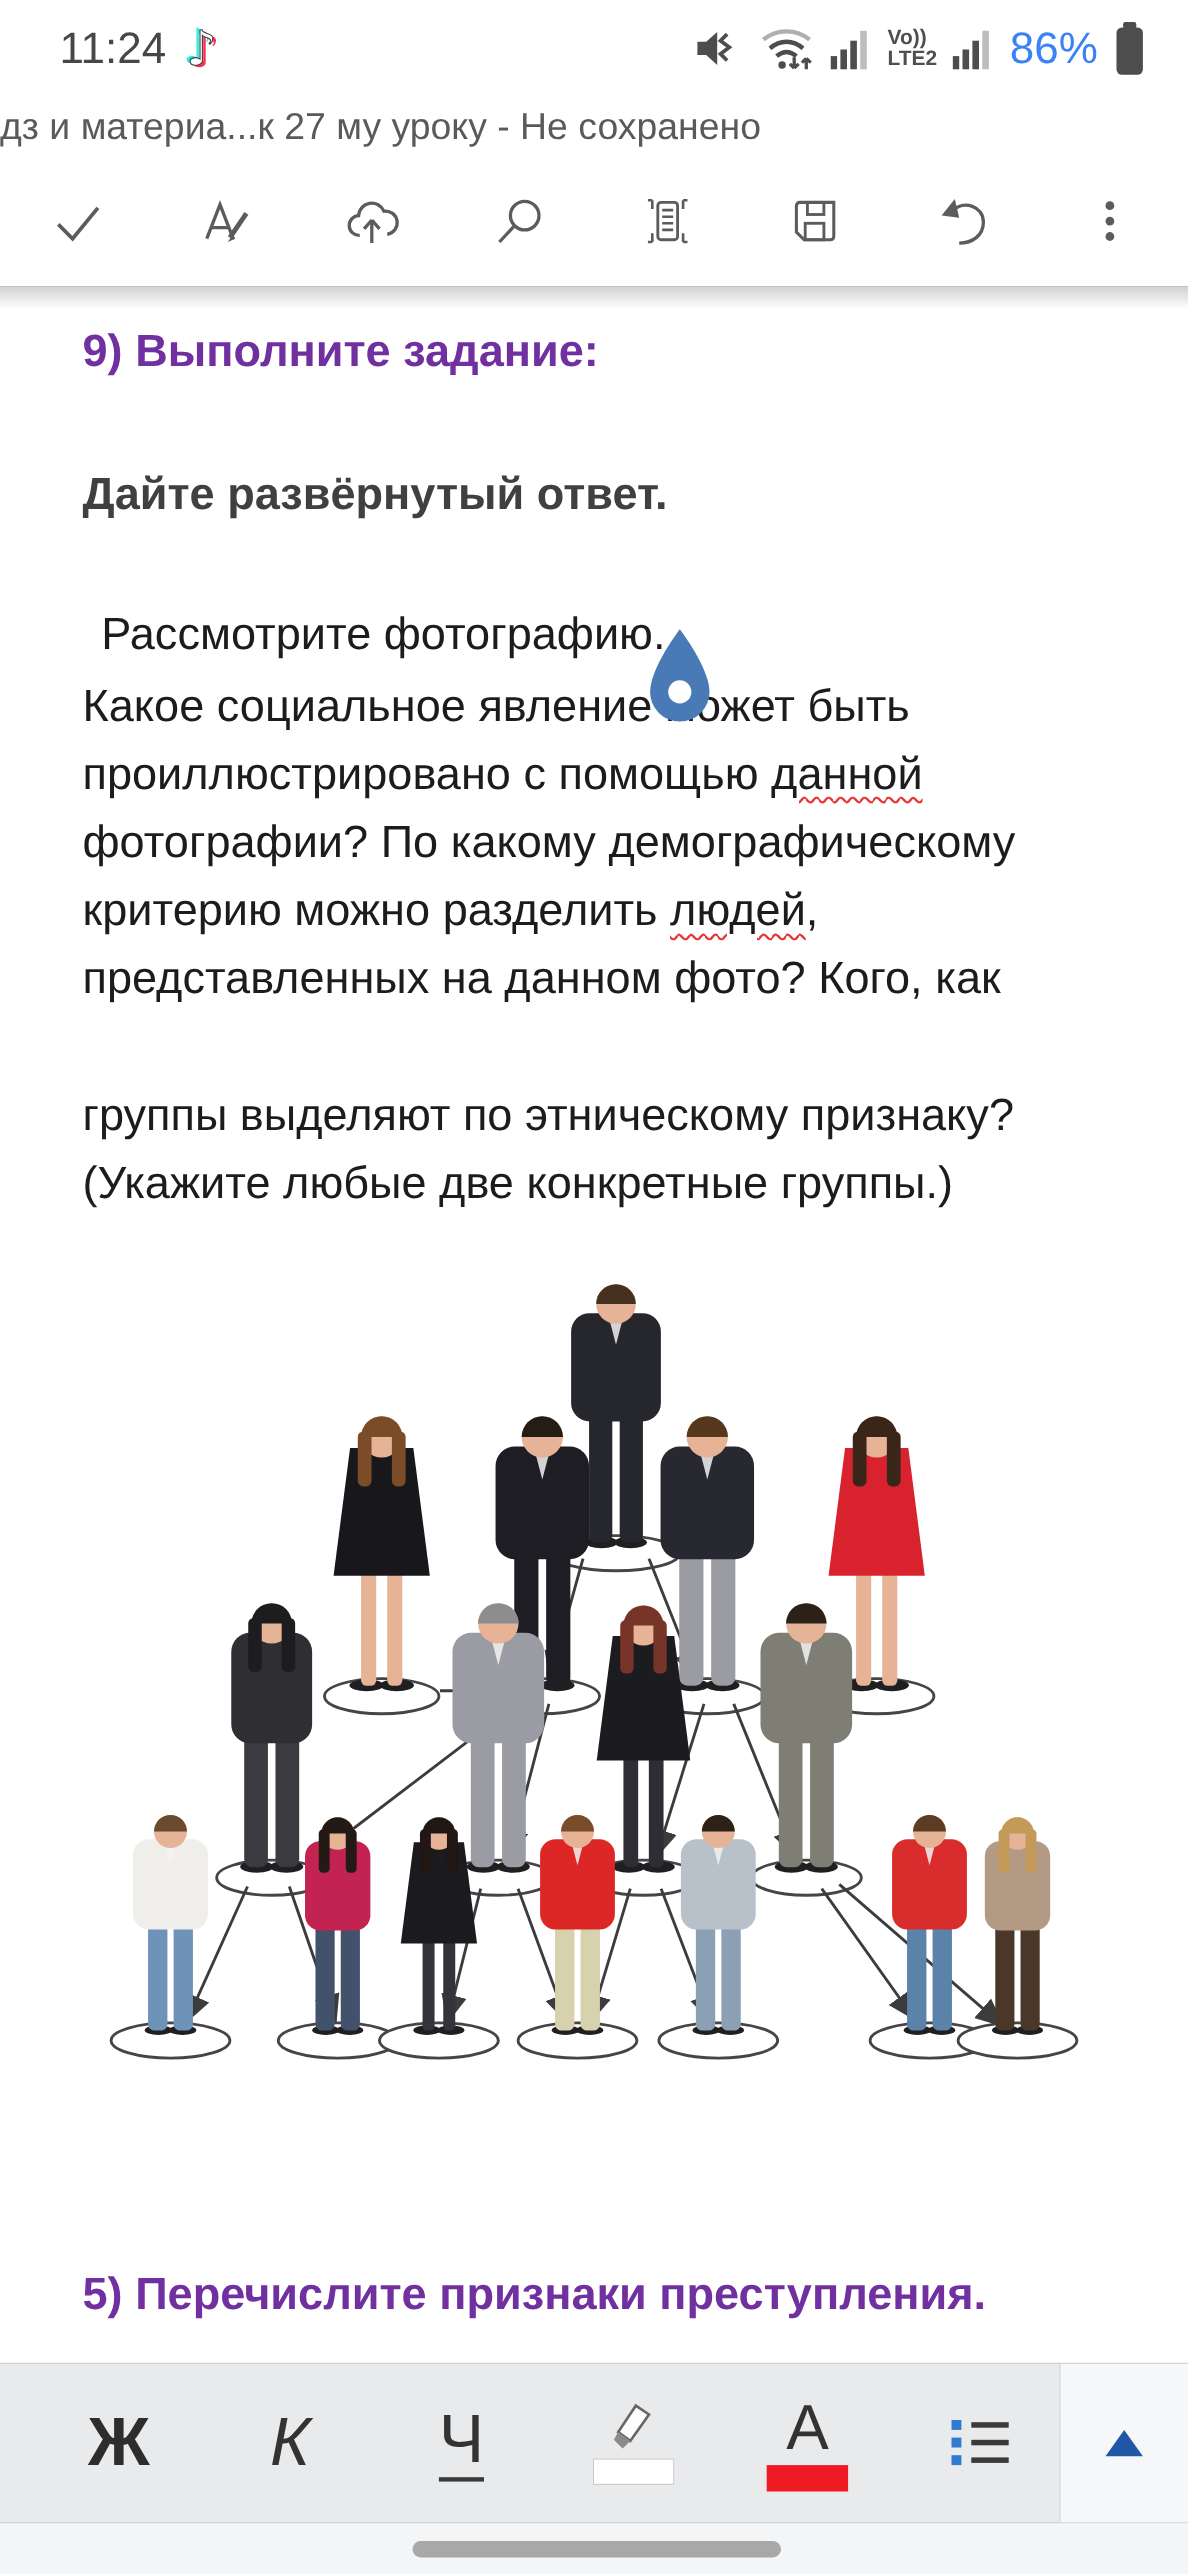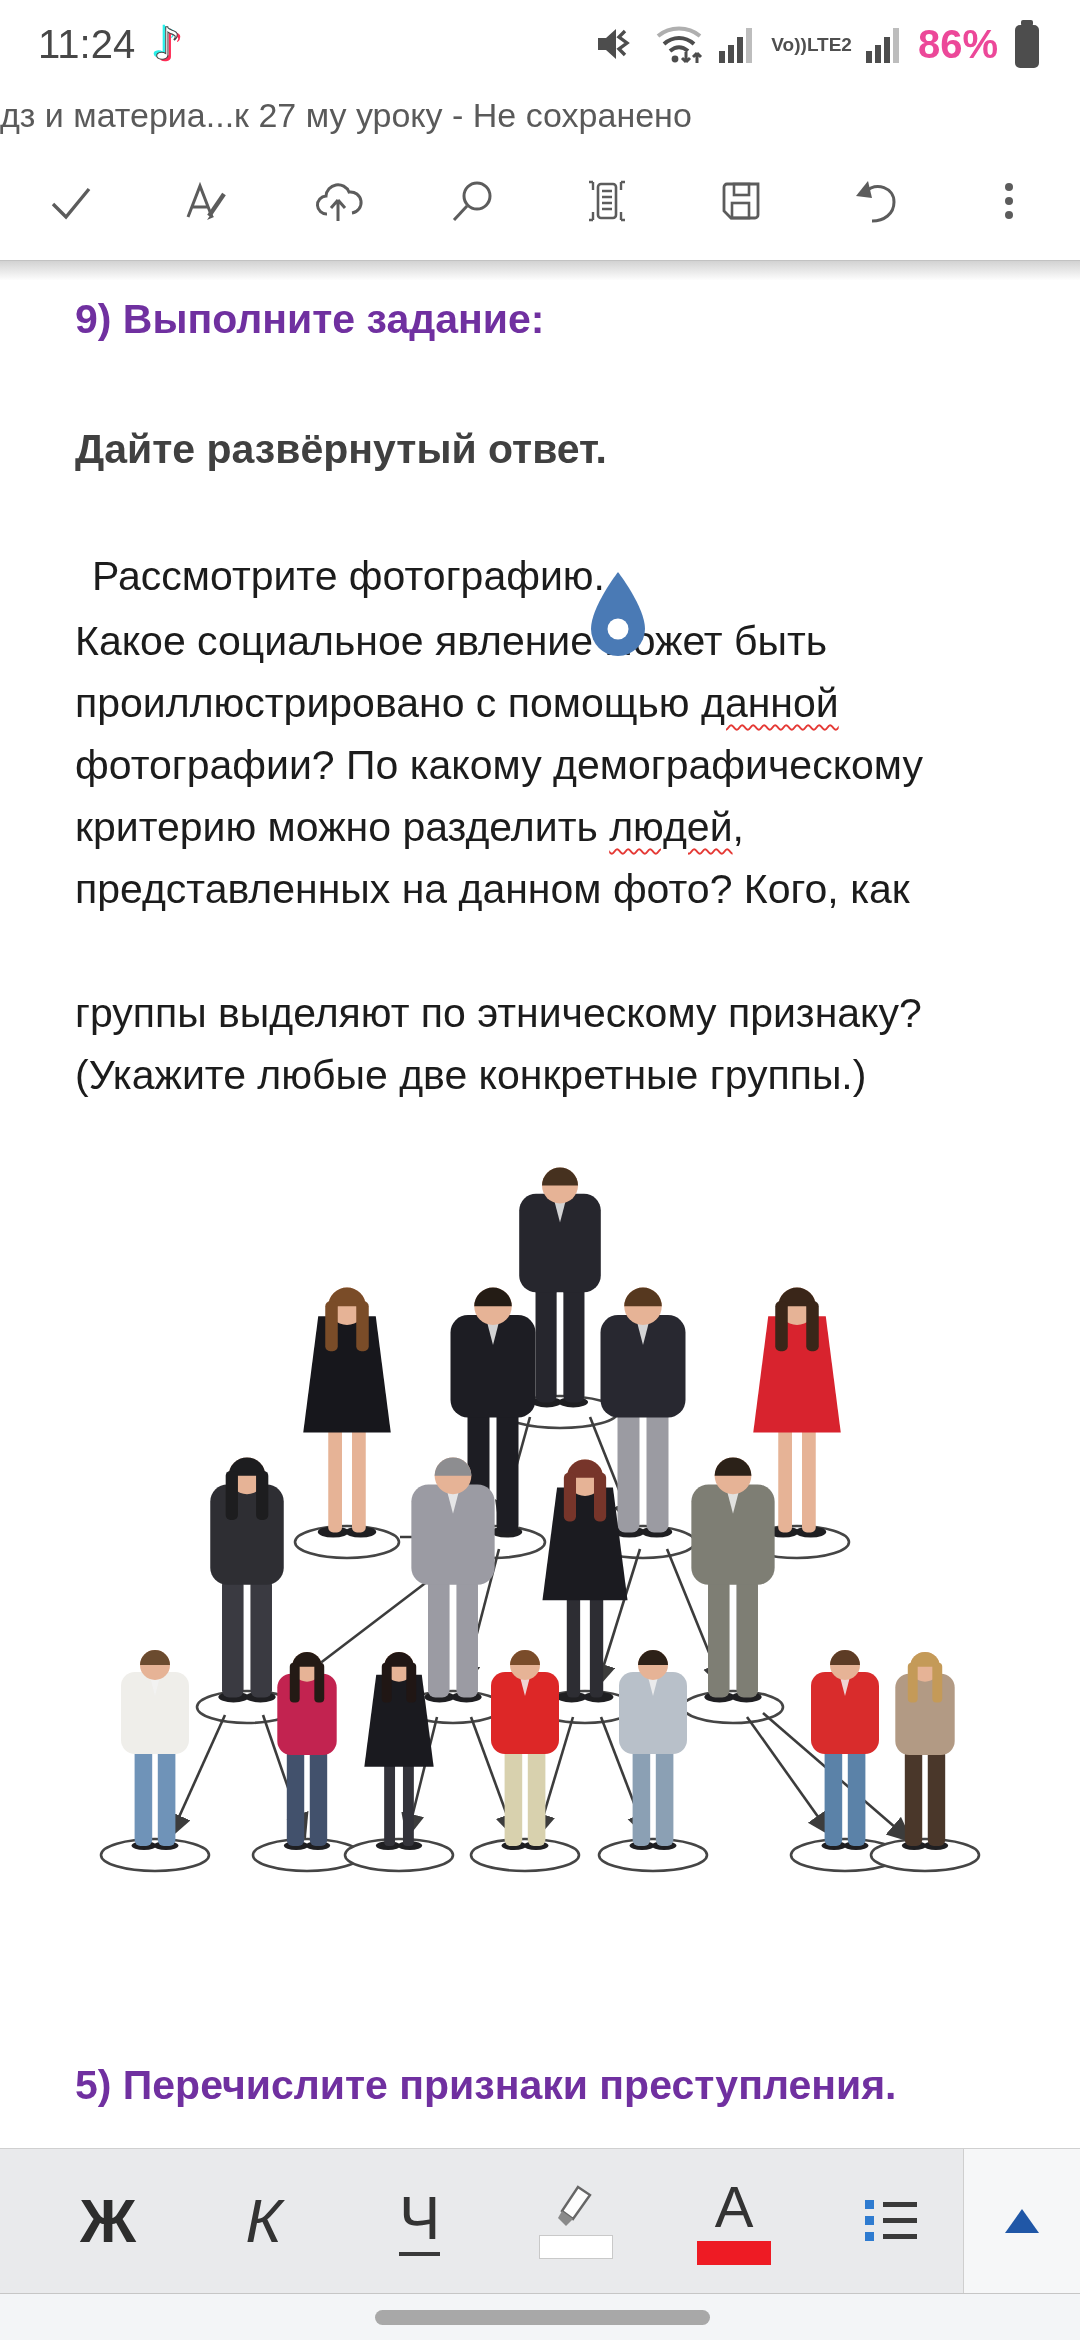--- a/index.html
+++ b/index.html
@@ -1,25 +1,25 @@
 <!DOCTYPE html>
 <html><head>
 <meta charset="utf-8">
 <style>
   html,body{margin:0;padding:0;}
   body{width:1080px;height:2340px;background:#ffffff;font-family:"Liberation Sans",sans-serif;position:relative;overflow:hidden;}
   .screen{position:absolute;inset:0;}
 
   
-  .statusbar{position:absolute;top:0;left:0;right:0;height:88px;display:flex;align-items:center;justify-content:space-between;padding:0 38px;box-sizing:border-box;background:#fff;}
+  .statusbar{position:absolute;top:0;left:16px;right:0;height:88px;display:flex;align-items:center;justify-content:space-between;padding:0 38px;box-sizing:border-box;background:#fff;}
   .sb-left{display:flex;align-items:center;gap:14px;}
   .sb-time{font-size:40px;color:#474747;}
   .sb-right{display:flex;align-items:center;gap:14px;}
-  .volte{display:flex;flex-direction:row;line-height:19px;font-size:19px;color:#4f4f4f;font-weight:600;letter-spacing:0;}
-  .sb-batt-text{font-size:40px;color:#ec4899;font-weight:bold;}
+  .volte{display:flex;flex-direction:column;line-height:19px;font-size:19px;color:#4f4f4f;font-weight:600;letter-spacing:0;}
+  .sb-batt-text{font-size:40px;color:#3b82f6;}
 
   
   .titlebar{position:absolute;top:88px;left:0;right:0;height:54px;display:flex;align-items:center;justify-content:flex-start;background:#fff;}
   .titlebar span{font-size:34px;color:#5a5a5a;}
 
   
   .toolbar{position:absolute;top:142px;left:0;right:0;height:118px;display:flex;align-items:center;justify-content:space-between;padding:0 42px;box-sizing:border-box;background:#fff;}
   .tb-btn{width:58px;height:58px;display:flex;align-items:center;justify-content:center;background:none;border:none;padding:0;}
   .tb-btn svg{display:block;}
 

